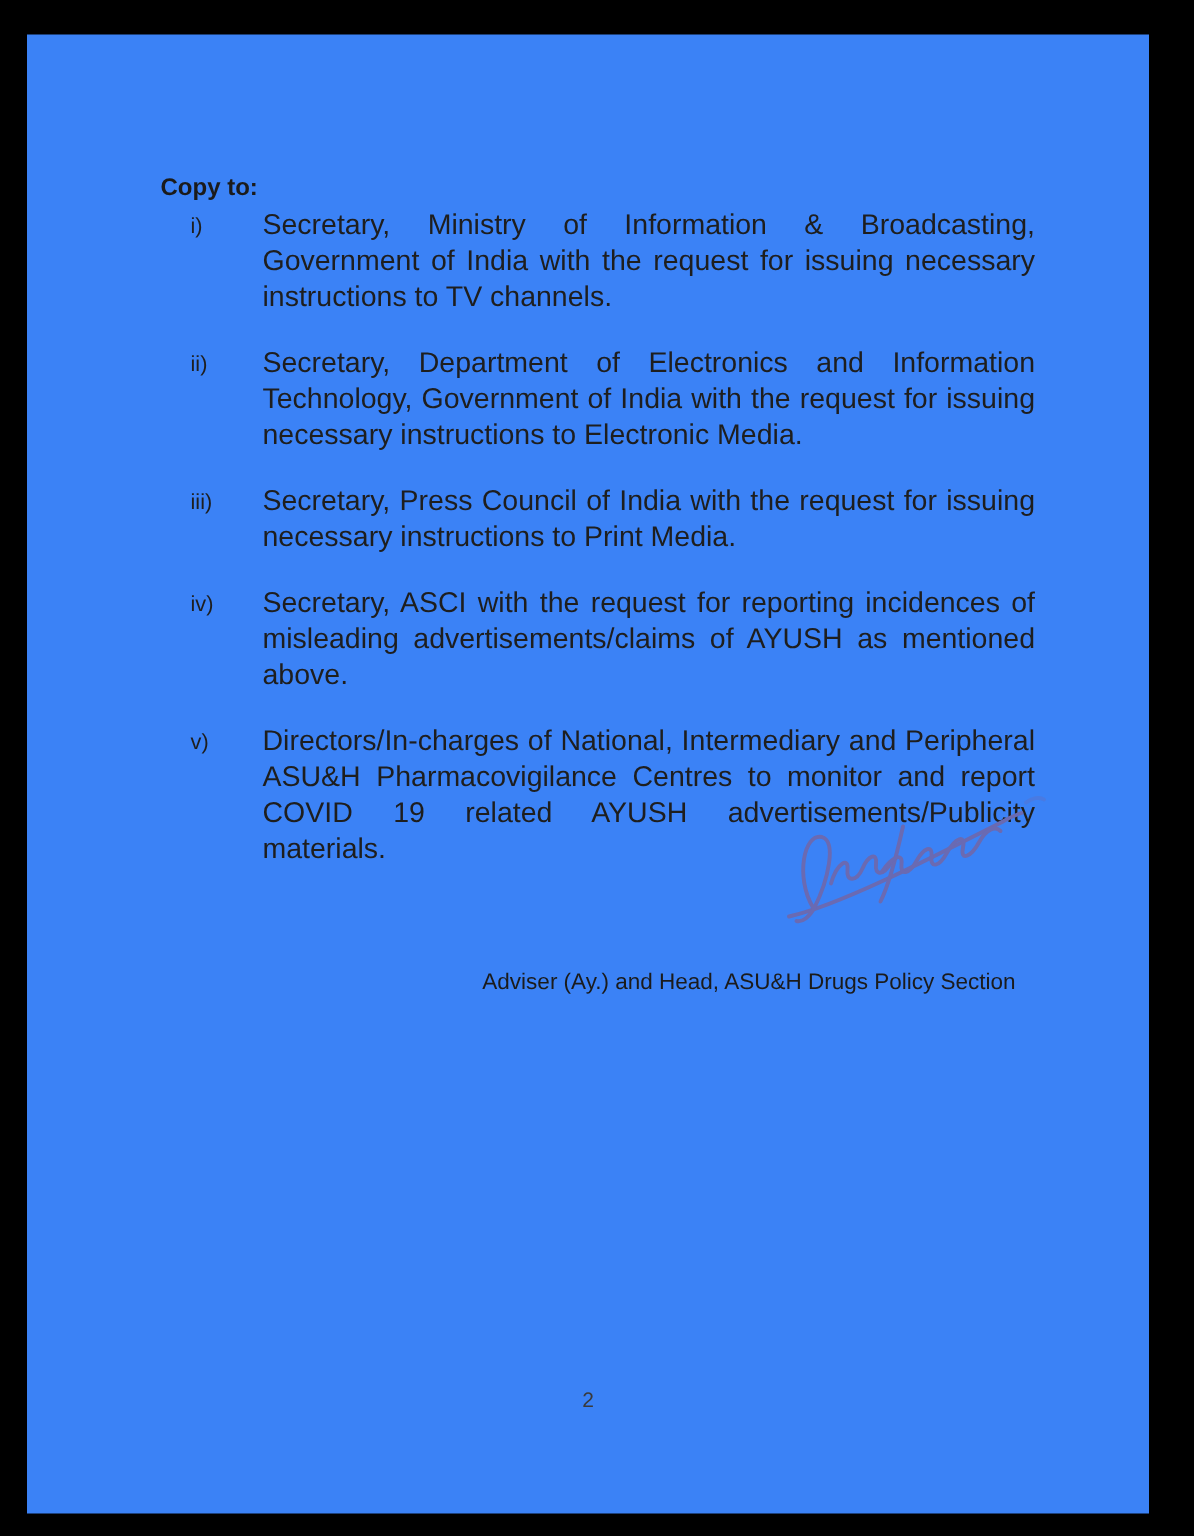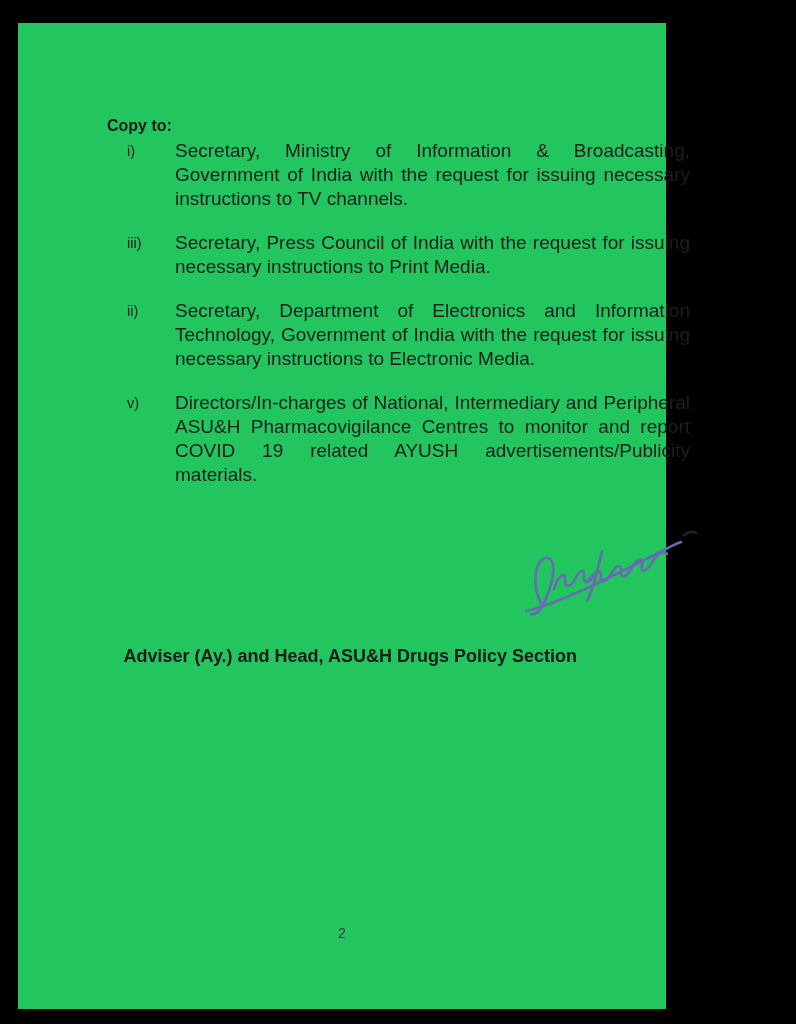--- a/index.html
+++ b/index.html
@@ -12,23 +12,23 @@
     position: relative;
     width: 796px;
     height: 1024px;
     background: #000000;
     overflow: hidden;
   }
   .page {
     position: absolute;
     left: 18px;
     top: 23px;
-    width: 648px;
+    width: 748px;
     height: 986px;
-    background: #22c55e;
+    background: #3b82f6;
     color: #1e1e1e;
   }
   .copy-to {
     position: absolute;
     left: 89px;
     top: 94px;
     font-size: 16px;
     font-weight: bold;
     color: #1b1b1b;
   }
@@ -59,22 +59,22 @@
     position: absolute;
     left: 500px;
     top: 490px;
     width: 182px;
     height: 108px;
   }
   .signatory-title {
     position: absolute;
     right: 89px;
     top: 623px;
-    font-size: 18px;
-    font-weight: bold;
+    font-size: 15px;
+    font-weight: normal;
     white-space: nowrap;
     color: #1b1b1b;
   }
   .page-number {
     position: absolute;
     left: 0;
     top: 902px;
     width: 100%;
     text-align: center;
     font-size: 14px;
@@ -90,29 +90,33 @@
     <div class="copy-to">Copy to:</div>
 
     <div class="dist-list">
 
       <div class="dist-item">
         <div class="dist-marker">i)</div>
         <div class="dist-text">Secretary, Ministry of Information &amp; Broadcasting, Government of India with the request for issuing necessary instructions to TV channels.</div>
       </div>
 
       <div class="dist-item">
+        <div class="dist-marker">ii)</div>
+        <div class="dist-text">Secretary, Department of Electronics and Information Technology, Government of India with the request for issuing necessary instructions to Electronic Media.</div>
+      </div>
+
+      <div class="dist-item">
         <div class="dist-marker">iii)</div>
         <div class="dist-text">Secretary, Press Council of India with the request for issuing necessary instructions to Print Media.</div>
       </div>
 
       <div class="dist-item">
-        <div class="dist-marker">ii)</div>
-        <div class="dist-text">Secretary, Department of Electronics and Information Technology, Government of India with the request for issuing necessary instructions to Electronic Media.</div>
+        <div class="dist-marker">iv)</div>
+        <div class="dist-text">Secretary, ASCI  with the request for reporting incidences of misleading advertisements/claims of AYUSH as mentioned above.</div>
       </div>
-
 
       <div class="dist-item">
         <div class="dist-marker">v)</div>
         <div class="dist-text">Directors/In-charges of National, Intermediary and Peripheral ASU&amp;H Pharmacovigilance Centres to monitor and report COVID 19 related AYUSH advertisements/Publicity materials.</div>
       </div>
 
     </div>
 
     <div class="signature-wrap">
       <svg width="182" height="108" viewBox="0 0 182 108" xmlns="http://www.w3.org/2000/svg">

